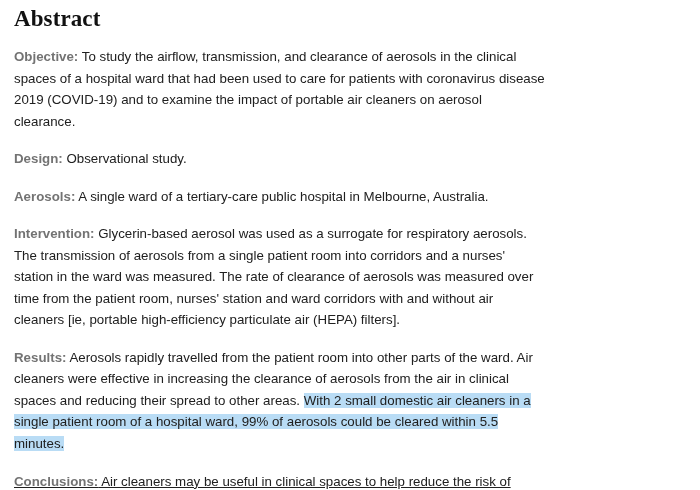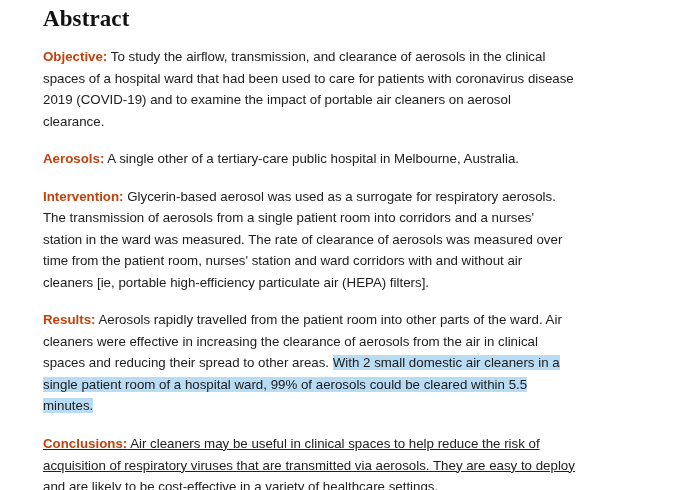--- a/index.html
+++ b/index.html
@@ -13,21 +13,20 @@
     font-family: "Liberation Sans", sans-serif;
     color: #1a1a1a;
     overflow: hidden;
   }
   .page {
     width: 560px;
     height: 490px;
     box-sizing: border-box;
     padding: 6px 14px 0 14px;
     background: #ffffff;
-    margin-left: 29px;
   }
   .abstract-title {
     font-family: "Liberation Serif", serif;
     font-size: 23px;
     font-weight: bold;
     color: #111111;
     margin: 0 0 14px 0;
     letter-spacing: 0.1px;
   }
   .para {
@@ -36,39 +35,42 @@
     color: #202020;
     margin: 0 0 16px 0;
     text-align: left;
   }
   .para:last-child {
     margin-bottom: 0;
     text-decoration: underline;
   }
   .lead {
     font-weight: bold;
-    color: #c2410c;
+    color: #737373;
   }
   .hl {
     background: #b9dcf5;
   }
 </style>
 </head>
 <body>
 
 <div class="page">
   <h1 class="abstract-title">Abstract</h1>
 
   <p class="para">
     <span class="lead">Objective:</span><span> To study the airflow, transmission, and clearance of aerosols in the clinical spaces of a hospital ward that had been used to care for patients with coronavirus disease 2019 (COVID-19) and to examine the impact of portable air cleaners on aerosol clearance.</span>
   </p>
 
+  <p class="para">
+    <span class="lead">Design:</span><span> Observational study.</span>
+  </p>
 
   <p class="para">
-    <span class="lead">Aerosols:</span><span> A single other of a tertiary-care public hospital in Melbourne, Australia.</span>
+    <span class="lead">Aerosols:</span><span> A single ward of a tertiary-care public hospital in Melbourne, Australia.</span>
   </p>
 
   <p class="para">
     <span class="lead">Intervention:</span><span> Glycerin-based aerosol was used as a surrogate for respiratory aerosols. The transmission of aerosols from a single patient room into corridors and a nurses' station in the ward was measured. The rate of clearance of aerosols was measured over time from the patient room, nurses' station and ward corridors with and without air cleaners [ie, portable high-efficiency particulate air (HEPA) filters].</span>
   </p>
 
   <p class="para">
     <span class="lead">Results:</span><span> Aerosols rapidly travelled from the patient room into other parts of the ward. Air cleaners were effective in increasing the clearance of aerosols from the air in clinical spaces and reducing their spread to other areas. </span><span class="hl">With 2 small domestic air cleaners in a single patient room of a hospital ward, 99% of aerosols could be cleared within 5.5 minutes.</span>
   </p>
 

